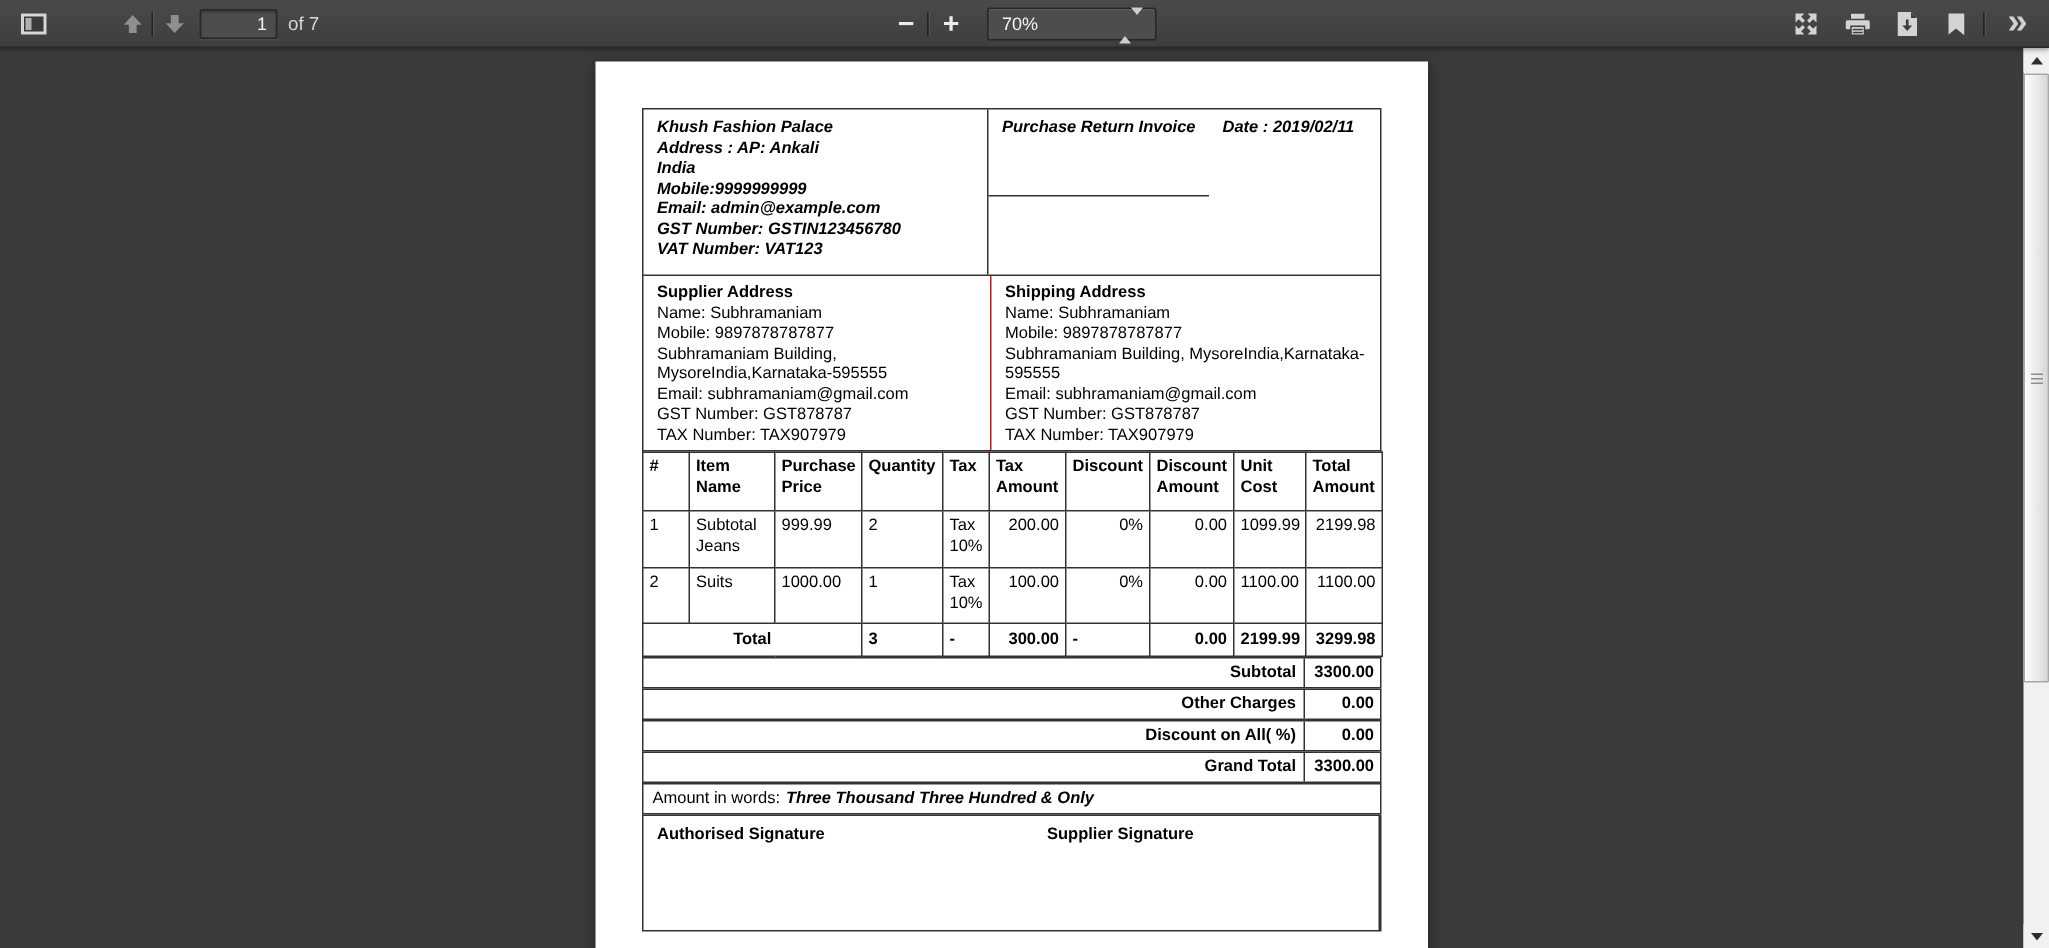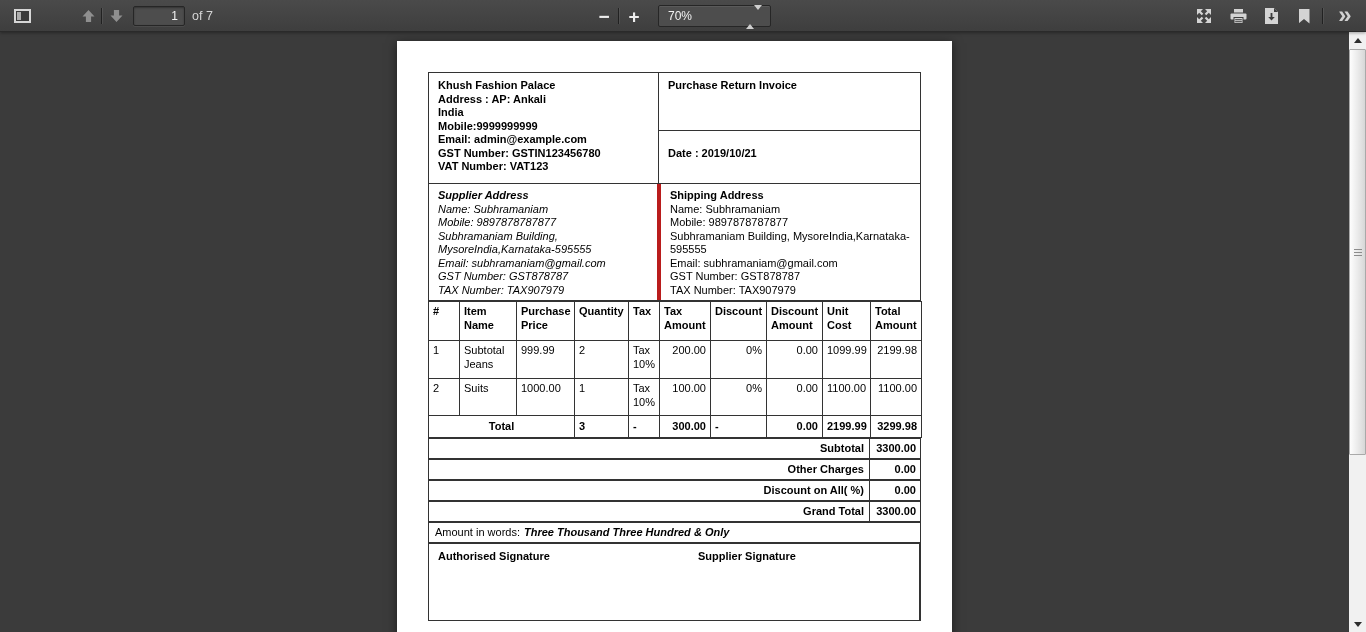--- a/index.html
+++ b/index.html
@@ -51,31 +51,31 @@
   .page {
     position:absolute; left:397px; top:9px; width:555px; height:800px;
     background:#fff; box-shadow:0 2px 10px rgba(0,0,0,.5);
   }
 
   
   .invoice { position:absolute; left:31px; top:31px; width:493px; color:#000; font-size:11px; line-height:13.5px; }
   .bd { border:1px solid #333; }
   .sec { background:#fff; }
 
-  .hdr { display:flex; height:112px; }
+  .hdr { display:flex; height:112px;font-style:italic; }
   .hdr-left { width:230px; border-right:1px solid #333; padding:6px 9px; font-weight:bold; }
-  .hdr-right { flex:1; display:flex; flex-direction:column;gap:10px; }
+  .hdr-right { flex:1; display:flex; flex-direction:row; }
   .hdr-title { height:58px; border-bottom:1px solid #333; padding:6px 9px; font-weight:bold; }
   .hdr-meta { flex:1; display:flex; }
   .hdr-invno { width:107px; border-right:1px solid #333; padding:6px 9px; font-weight:bold; }
   .hdr-date { flex:1; padding:6px 9px; font-weight:bold; }
 
   .addr { display:flex; height:117px; }
   .addr-cell { padding:5px 9px; }
-  .addr-cell.left { width:232px; border-right:4px solid #b91c1c;font-style:italic; }
+  .addr-cell.left { width:232px; border-right:1px solid #b91c1c; }
   .addr-cell.right { flex:1; }
   .addr-head { font-weight:bold; }
 
   table.items { width:493px; border-collapse:collapse; table-layout:fixed; }
   table.items th, table.items td { border:1px solid #333; padding:3px 4px; vertical-align:top; text-align:left; font-size:11px; }
   table.items th { font-weight:bold; height:39px; }
   table.items td.num { text-align:right; }
   table.items tr.r1 td { height:38px; }
   table.items tr.r2 td { height:37px; }
   table.items tr.totalrow td { font-weight:bold; height:22px; vertical-align:middle; }
@@ -199,21 +199,21 @@
           <div>Address : AP: Ankali</div>
           <div>India</div>
           <div>Mobile:9999999999</div>
           <div>Email: admin@example.com</div>
           <div>GST Number: GSTIN123456780</div>
           <div>VAT Number: VAT123</div>
         </div>
         <div class="hdr-right">
           <div class="hdr-title">Purchase Return Invoice</div>
           <div class="hdr-meta">
-            <div class="hdr-date">Date : 2019/10/21</div>
+            <div class="hdr-date">Date : 2019/02/11</div>
           </div>
         </div>
       </div>
 
       <div class="sec bd addr" style="border-top:none;">
         <div class="addr-cell left">
           <div class="addr-head">Supplier Address</div>
           <div>Name: Subhramaniam</div>
           <div>Mobile: 9897878787877</div>
           <div>Subhramaniam Building, MysoreIndia,Karnataka-595555</div>

